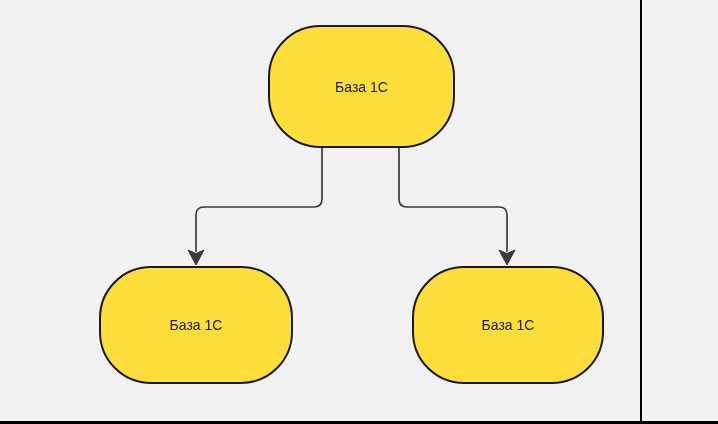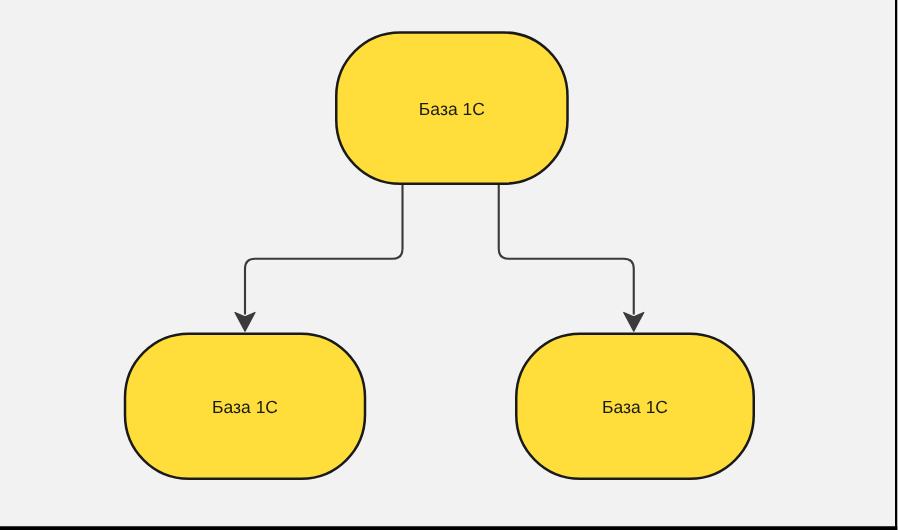--- a/index.html
+++ b/index.html
@@ -9,21 +9,21 @@
     height: 424px;
     overflow: hidden;
     font-family: "Liberation Sans", sans-serif;
   }
 
   body { background: var(--canvas-bg, #F2F2F2); position: relative; }
 
   .canvas {
     position: absolute;
     inset: 0;
-    width: 718px;
+    width: 642px;
     height: 424px;
   }
 
   
   svg.edges {
     position: absolute;
     left: 0; top: 0;
     width: 718px;
     height: 424px;
     display: block;

